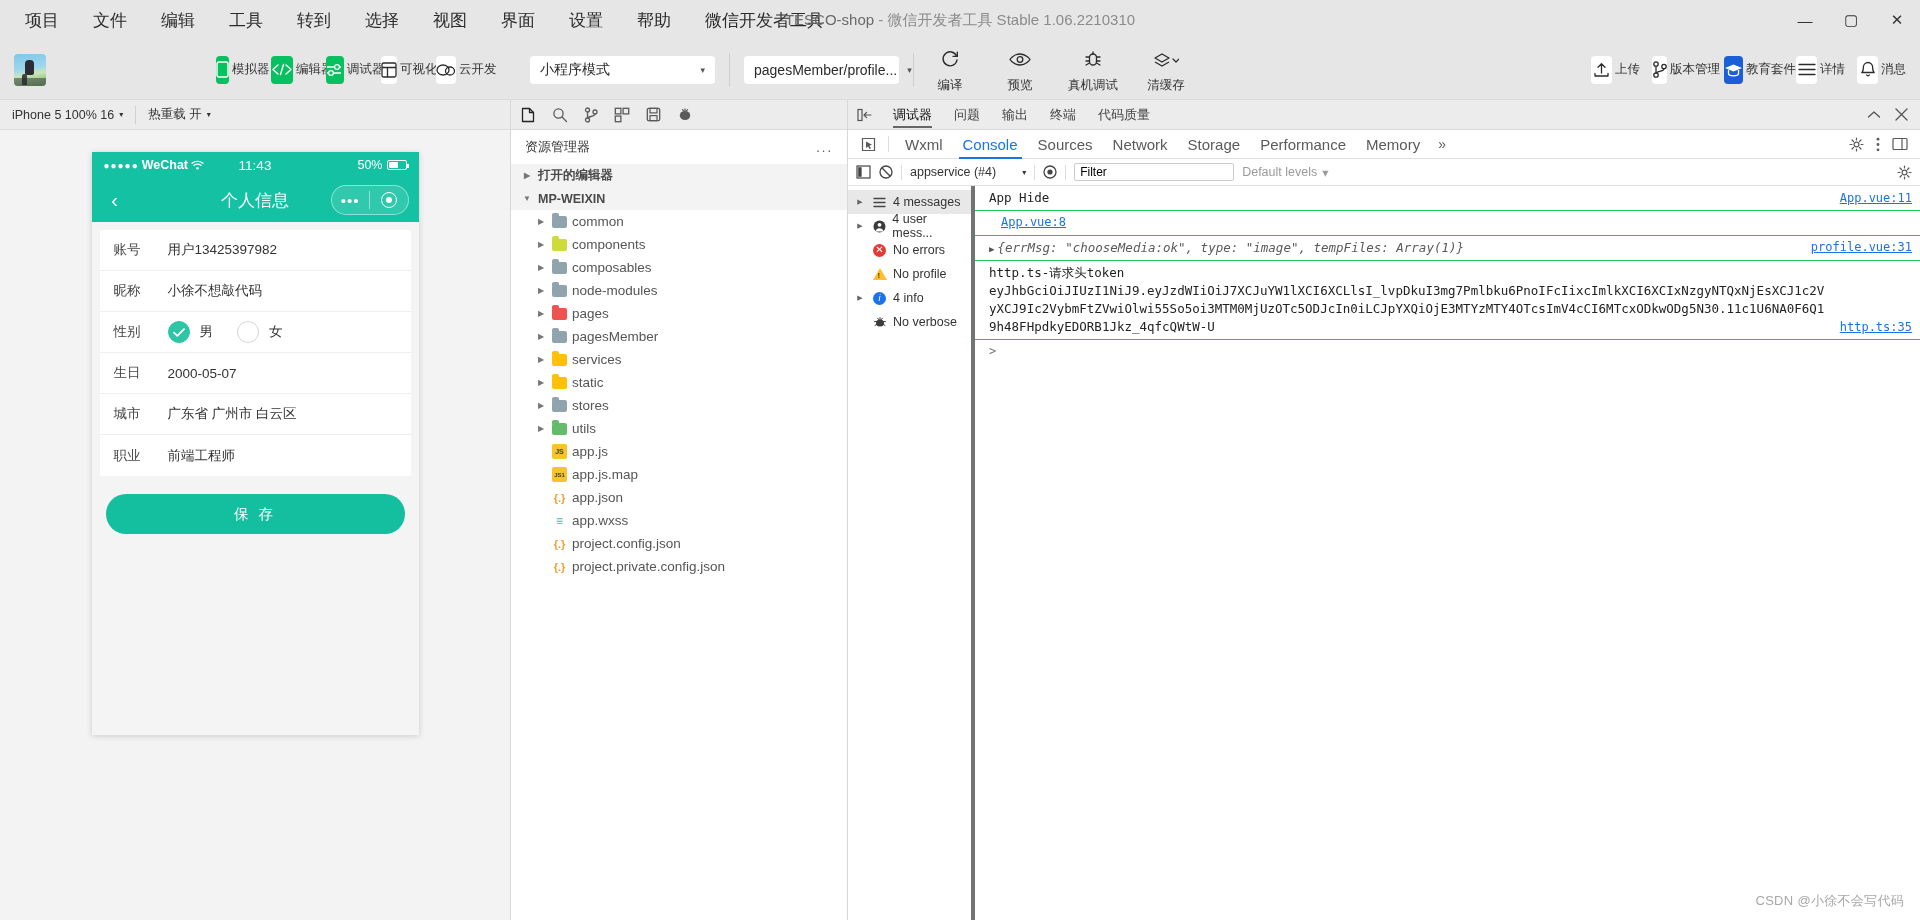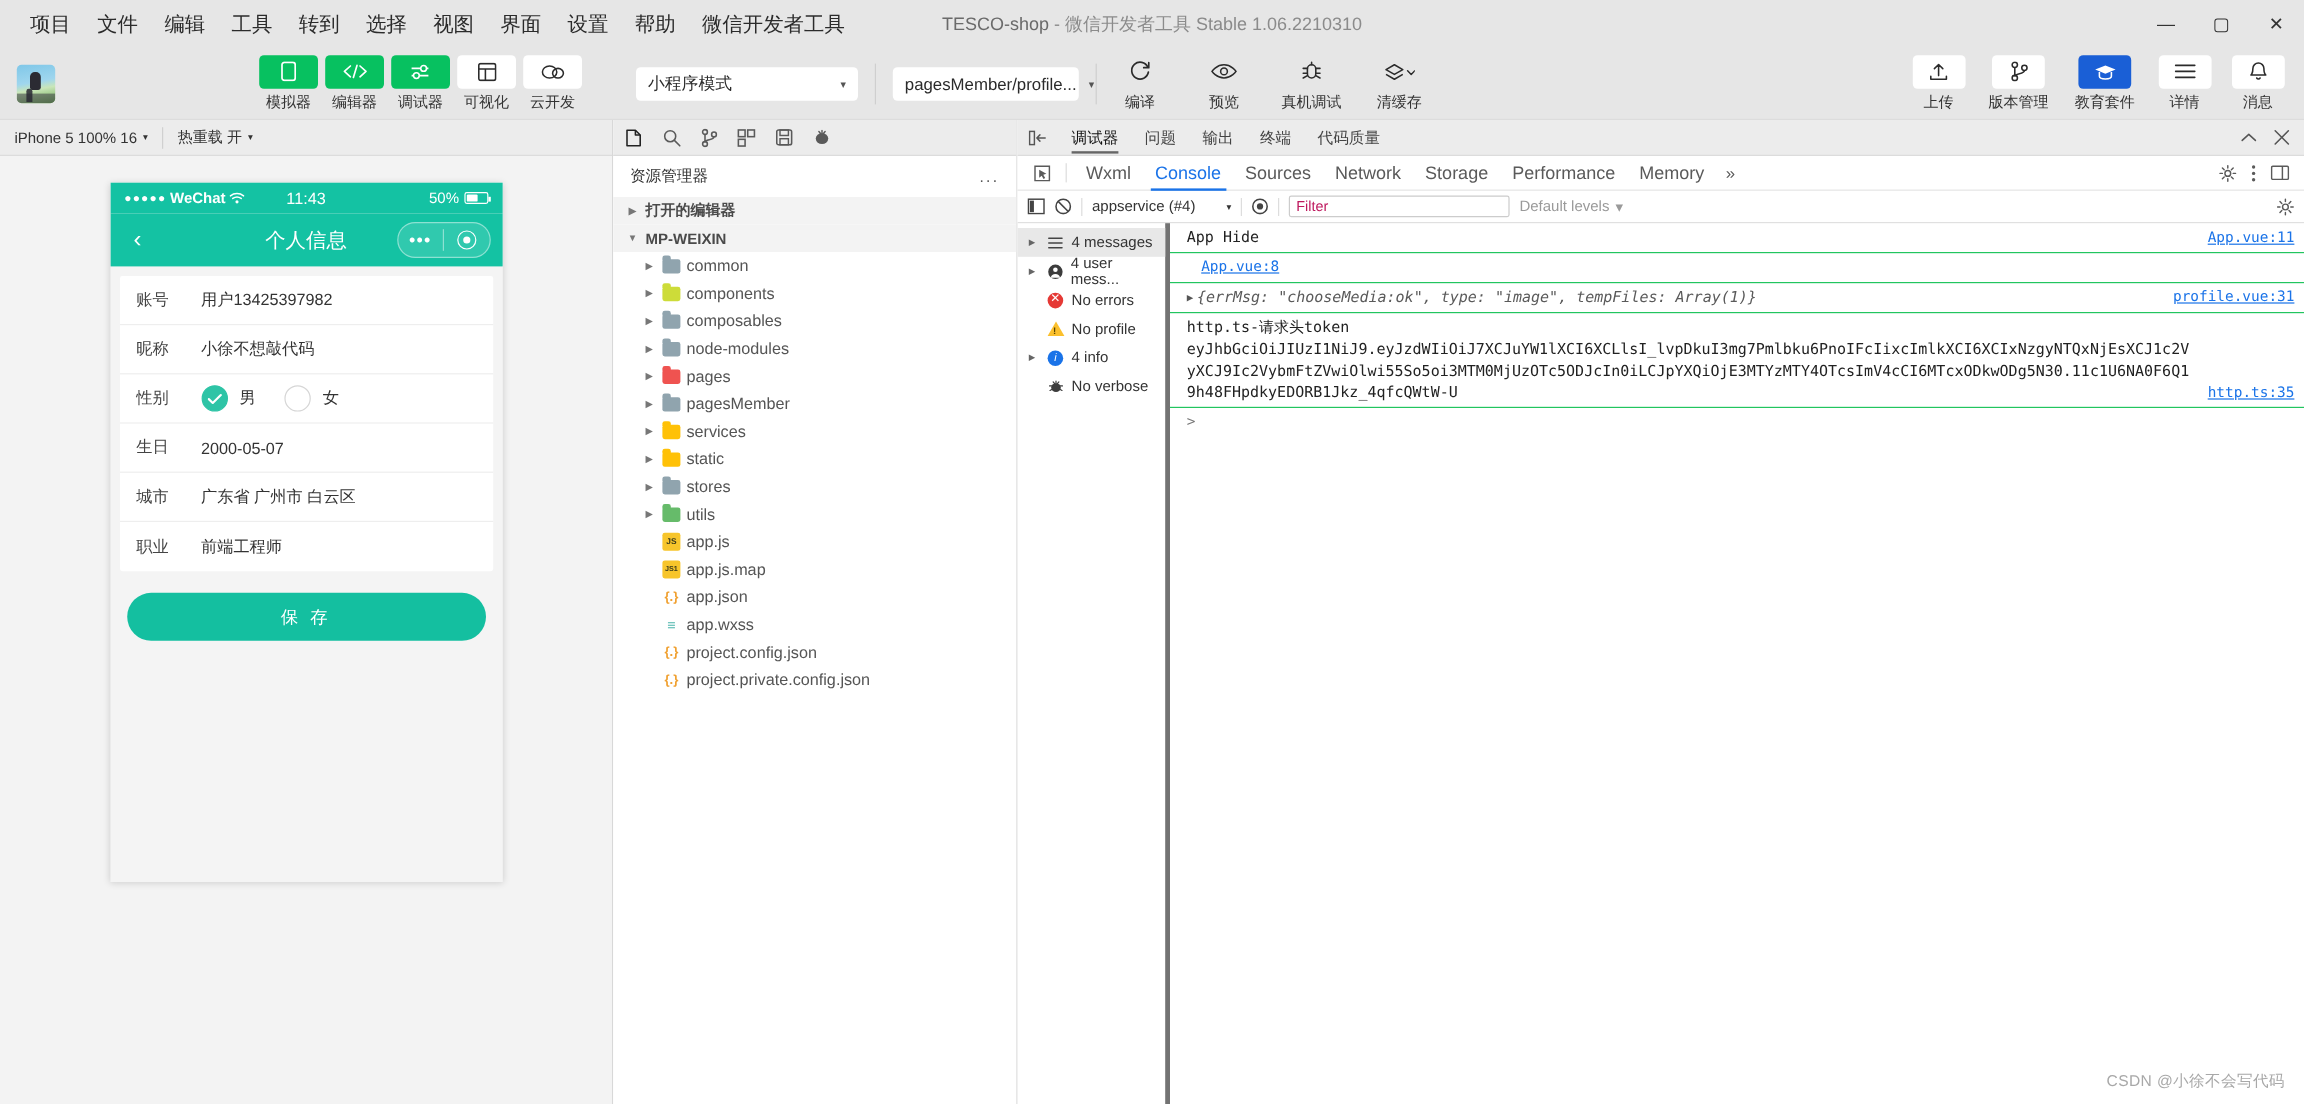--- a/index.html
+++ b/index.html
@@ -9,21 +9,21 @@
     background: #e8e8e8; color: #222;
     -webkit-font-smoothing: antialiased;
   }
   #app { width: 1920px; height: 920px; display: flex; flex-direction: column; position: relative; }
 
   
   .titlebar {
     height: 40px; background: #e6e6e6; display: flex; align-items: center;
     flex: 0 0 40px; position: relative;
   }
-  .menu { display: flex; align-items: center; padding-left: 14px; gap: 0; }
+  .menu { display: flex; align-items: center; padding-left: 14px; gap: 12px; }
   .menu-item {
     font-size: 17px; color: #2b2b2b; padding: 4px 11px; cursor: default;
     white-space: nowrap; line-height: 1;
   }
   .win-title {
     position: absolute; left: 0; right: 0; text-align: center;
     font-size: 15px; color: #8b8b8b; pointer-events: none;
   }
   .win-title .proj { color: #6a6a6a; }
   .win-ctl { margin-left: auto; display: flex; height: 40px; z-index: 2; }
@@ -47,21 +47,21 @@
     content:""; position:absolute; left:11px; top:6px; width:9px; height:15px;
     background:#2b2b33; border-radius:4px 4px 2px 2px;
     box-shadow: -5px 12px 0 -2px rgba(40,40,50,.85);
   }
   .app-logo:before {
     content:""; position:absolute; left:0; bottom:0; width:32px; height:8px;
     background:rgba(60,60,70,.55);
   }
   .tb-group { display: flex; align-items: flex-start; gap: 6px; }
   .tb-btn {
-    width: 49px; display: flex; flex-direction: column; align-items: center;
+    width: 49px; display: flex; align-items: center;
     cursor: default; gap: 3px;
   }
   .tb-chip {
     width: 49px; height: 28px; border-radius: 4px; display: flex;
     align-items: center; justify-content: center;
   }
   .tb-chip.green { background: #07c160; color: #fff; }
   .tb-chip.white { background: #fff; color: #2b2b2b; }
   .tb-label { font-size: 12.5px; color: #333; white-space: nowrap; }
   .tb-sep { width: 1px; height: 34px; background: #cfcfcf; margin: 0 14px; }
@@ -243,22 +243,22 @@
   .dev-tabbar .right { margin-left:auto; display:flex; align-items:center; gap:12px; color:#5a5a5a; padding-right:6px;}
 
   .con-toolbar {
     height: 27px; flex: 0 0 27px; display: flex; align-items: center; gap: 8px;
     border-bottom: 1px solid #e0e0e0; padding: 0 8px; background: #fff;
   }
   .con-toolbar .vsep { width:1px; height:15px; background:#ddd; }
   .ctx-sel { display: flex; align-items: center; gap: 26px; font-size: 12.5px; color: #333; }
   .ctx-sel .caret { font-size: 8px; }
   .filter-box {
-    width: 184px; height: 18px; border: 1px solid #ccc; border-radius: 2px;
-    font-size: 12px; color: #be185d; padding: 0 5px; display: flex; align-items: center;
+    width: 160px; height: 18px; border: 1px solid #ccc; border-radius: 2px;
+    font-size: 12px; color: #000000; padding: 0 5px; display: flex; align-items: center;
     background: #fff;
   }
   .levels { font-size: 12.5px; color: #9a9a9a; display:flex; align-items:center; gap:5px;}
   .con-toolbar .gear { margin-left: auto; color: #5a5a5a; }
 
   .con-body { flex: 1; display: flex; min-height: 0; }
   .con-side {
     width: 127px; flex: 0 0 127px; border-right: 4px solid #737373; padding-top: 4px;
     font-size: 12.5px; color: #333;
   }

